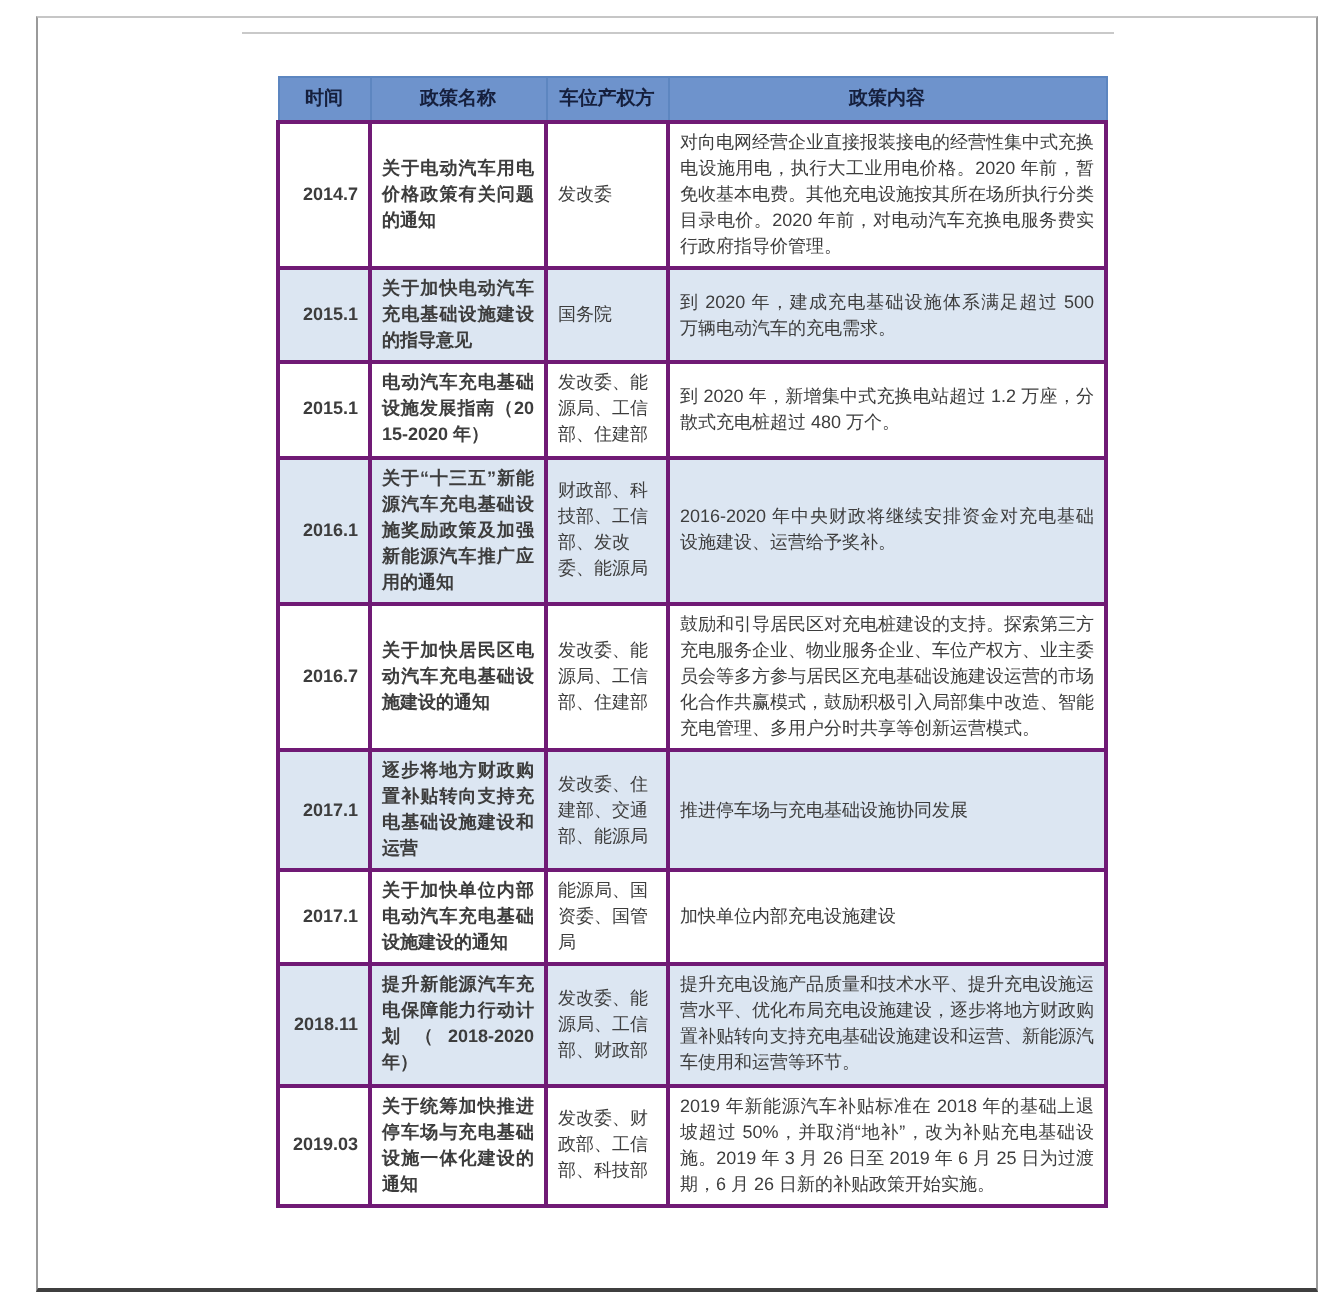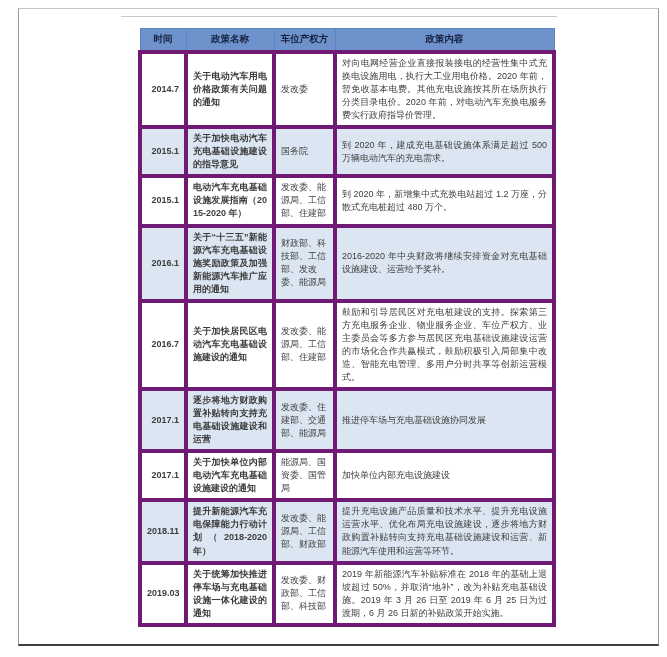--- a/index.html
+++ b/index.html
@@ -14,32 +14,32 @@
     overflow:hidden;
   }
   .title{
     margin-top:8px;text-align:center;font-size:11.5px;font-weight:bold;
     color:#333333;letter-spacing:1px;
   }
   .divider{
     width:436px;margin:7px auto 0 auto;border:0;border-top:1px solid #c9c9c9;height:0;
   }
   table.policy{
-    border-collapse:collapse;table-layout:fixed;width:414px;margin:11px 0 0 119px;
+    border-collapse:collapse;table-layout:fixed;width:414px;margin:21px 0 0 119px;
   }
   table.policy col.c-time{width:46px;}
   table.policy col.c-name{width:88px;}
   table.policy col.c-issuer{width:61px;}
   table.policy col.c-content{width:219px;}
   table.policy th{
     background:#6e93cc;color:#151f3d;font-size:9.5px;font-weight:bold;
     border:1px solid #5d86c0;padding:4px 2px;text-align:center;
   }
   table.policy td{
-    border:4px solid #701a75;font-size:9px;color:#3d3d3d;background:#ffffff;
+    border:2px solid #701a75;font-size:9px;color:#3d3d3d;background:#ffffff;
     padding:3px 5px;vertical-align:middle;line-height:1.45;word-break:break-all;
   }
   tbody tr:nth-child(even) td{background:#dce6f2;}
   td.time{text-align:right;padding:2px 1px;white-space:nowrap;font-weight:bold;}
   td.name{text-align:justify;text-justify:inter-ideograph;font-weight:bold;}
   td.issuer{text-align:left;padding:3px 3px;}
   td.content{text-align:justify;text-justify:inter-ideograph;}
 </style>
 </head>
 <body>

